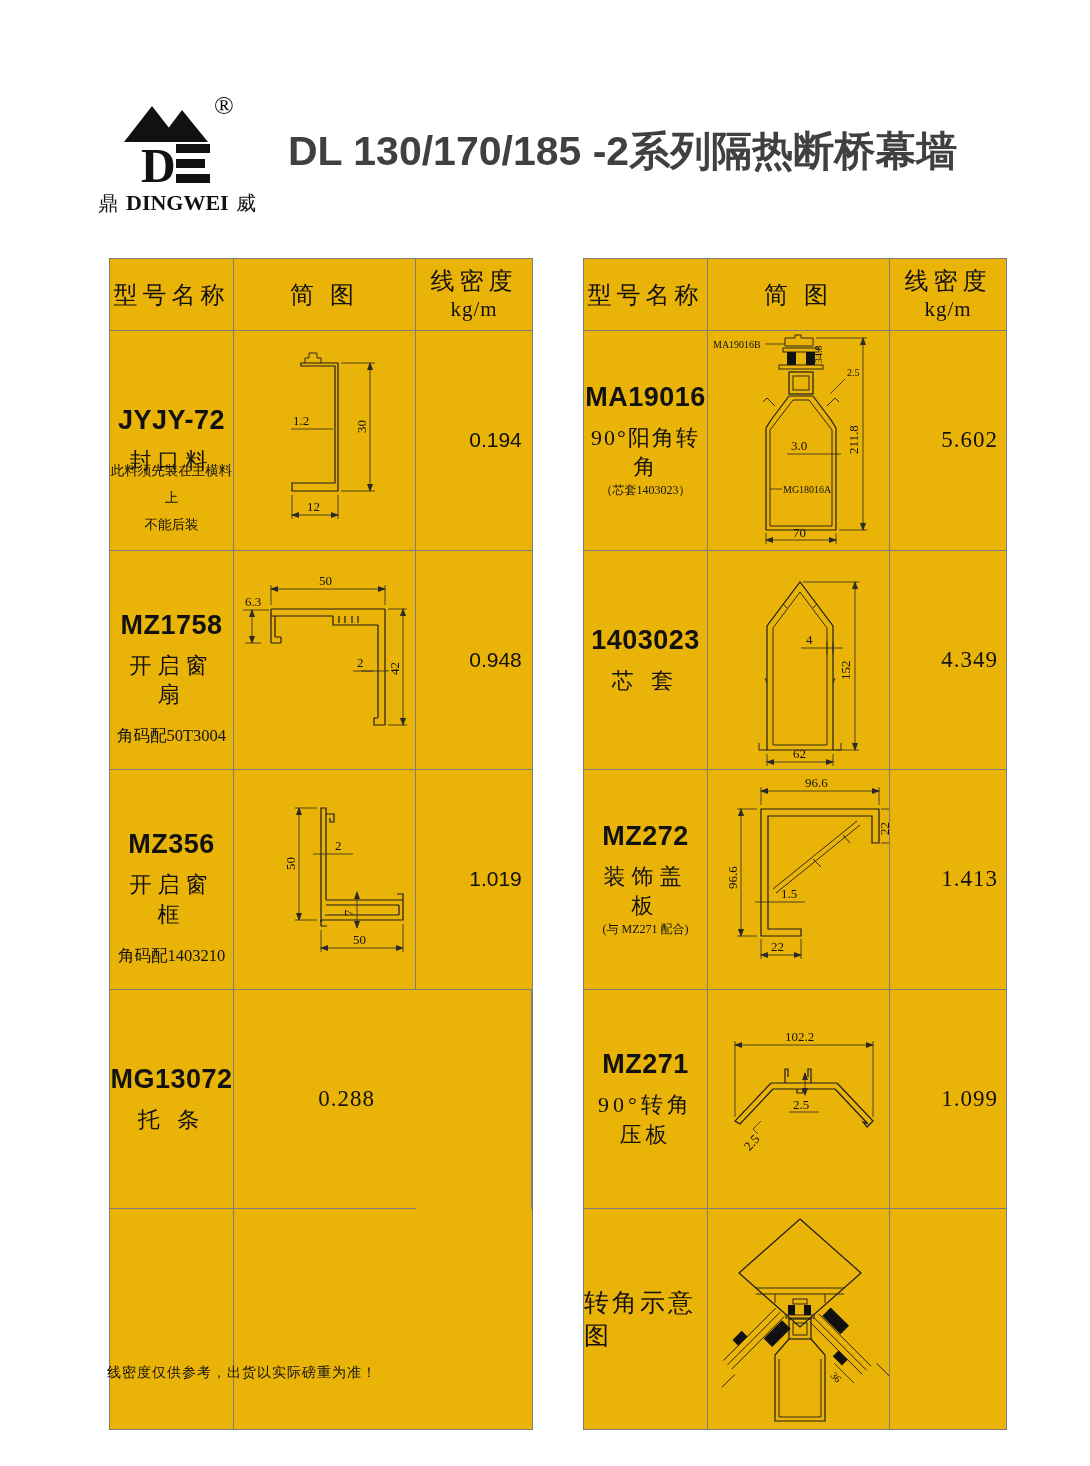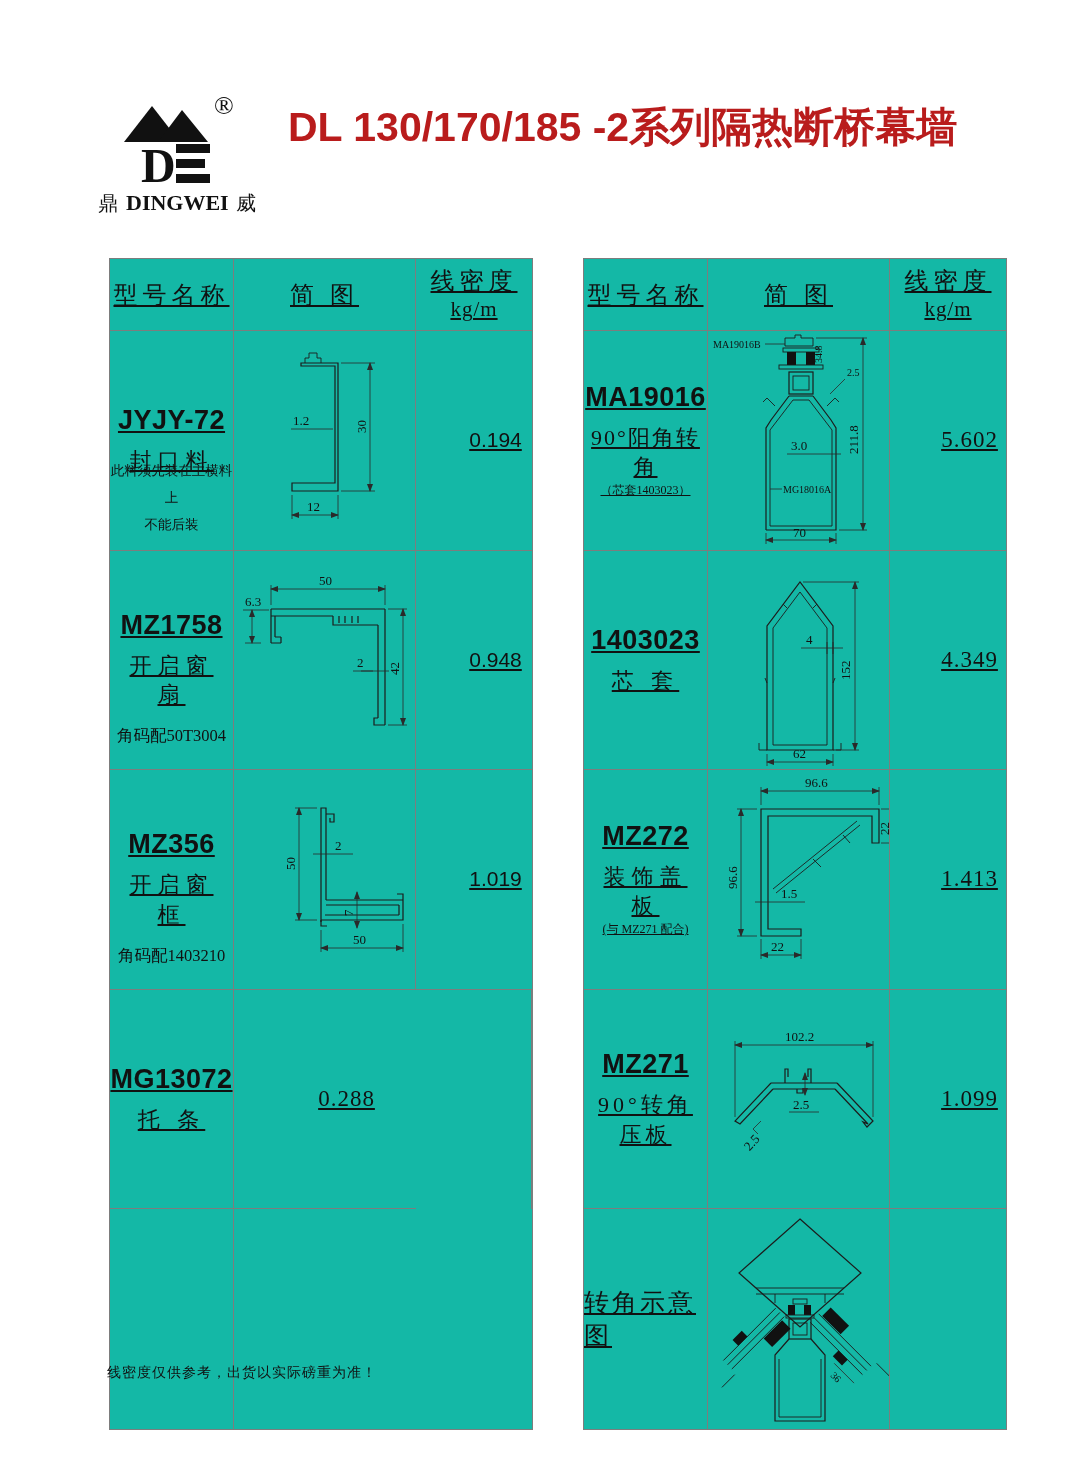--- a/index.html
+++ b/index.html
@@ -1,24 +1,24 @@
 <!DOCTYPE html>
 <html><head>
 <meta charset="utf-8">
 <style>
   html,body{margin:0;padding:0;background:#f6f6f6;}
   .page{position:relative;width:1090px;height:1466px;background:#ffffff;margin:0 auto;
         font-family:"Liberation Serif", serif;color:#111;overflow:hidden;}
   
   .logo{position:absolute;left:96px;top:86px;width:190px;height:130px;}
-  .title{position:absolute;left:288px;top:100px;width:760px;font-family:"Liberation Sans",sans-serif;
-         font-weight:bold;font-size:41px;letter-spacing:0px;white-space:nowrap;color:#b91c1c;}
+  .title{position:absolute;left:288px;top:124px;width:760px;font-family:"Liberation Sans",sans-serif;
+         font-weight:bold;font-size:41px;letter-spacing:0px;white-space:nowrap;color:#404040;}
   
   .ptable{position:absolute;top:258px;border:1px solid #7d7d7d;display:grid;
-          grid-template-columns:124px 182px 116px;grid-template-rows:72px repeat(5,219.6px);background:#14b8a6;text-decoration:underline;}
+          grid-template-columns:124px 182px 116px;grid-template-rows:72px repeat(5,219.6px);background:#eab308;}
   .t-left{left:109px;}
   .t-right{left:583px;}
   .cell{border-right:1px solid #7d7d7d;border-bottom:1px solid #7d7d7d;position:relative;
         display:flex;flex-direction:column;align-items:center;justify-content:center;overflow:hidden;}
   .cell.last-col{border-right:none;}
   .cell.last-row{border-bottom:none;}
   .c-head{font-size:24px;letter-spacing:5px;text-align:center;line-height:1.25;}
   .c-head .kg{letter-spacing:1px;font-size:21px;}
   .mname{font-family:"Liberation Sans",sans-serif;font-weight:bold;font-size:27px;letter-spacing:0.5px;}
   .msub{font-size:22px;letter-spacing:6px;margin-top:10px;text-align:center;line-height:1.35;padding:0 6px;}

